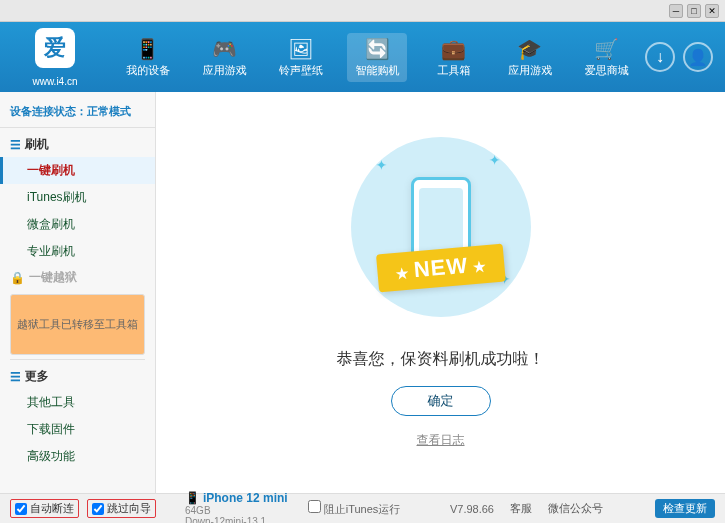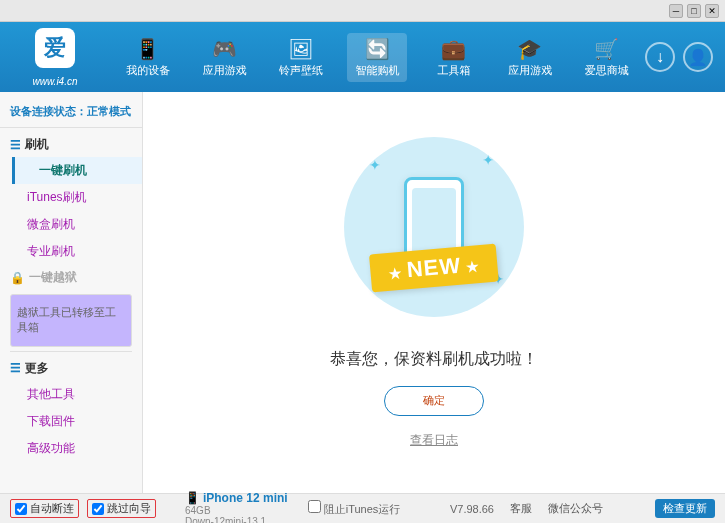--- a/index.html
+++ b/index.html
@@ -47,21 +47,20 @@
       border-radius: 8px;
       display: flex; align-items: center; justify-content: center;
       font-size: 20px;
       color: #1a7fc0;
       font-weight: bold;
     }
     .logo-text {
       color: #fff;
       font-size: 10px;
       margin-top: 8px;
-      font-style: italic;
     }
     .nav-items {
       flex: 1;
       display: flex;
       align-items: center;
       justify-content: space-around;
     }
     .nav-item {
       display: flex;
       flex-direction: column;
@@ -101,21 +100,21 @@
     }
 
     
     .main {
       display: flex;
       height: calc(523px - 22px - 70px - 30px);
     }
 
     
     .sidebar {
-      width: 143px;
+      width: 156px;
       background: #f7f7f7;
       border-right: 1px solid #e0e0e0;
       padding-top: 8px;
       overflow-y: auto;
     }
     .status-bar-top {
       padding: 4px 10px 8px;
       font-size: 11px;
       color: #666;
       border-bottom: 1px solid #e0e0e0;
@@ -133,42 +132,41 @@
       color: #333;
       font-weight: bold;
     }
     .sidebar-section-header .s-icon {
       margin-right: 4px;
       color: #1a7fc0;
     }
     .sidebar-item {
       padding: 5px 10px 5px 24px;
       font-size: 12px;
-      color: #a21caf;
+      color: #14532d;
       cursor: pointer;
       border-left: 3px solid transparent;
     }
     .sidebar-item.active {
-      color: #0f766e;
+      color: #b91c1c;
       border-left: 3px solid #1a7fc0;
       background: #e8f4fd;
       font-weight: bold;
-      margin-left: 12px;
     }
     .sidebar-divider {
       height: 1px;
       background: #e0e0e0;
       margin: 4px 10px;
     }
     .jailbreak-notice {
       margin: 4px 10px;
-      background: #c4b5fd;
+      background: #fdba74;
       border: 1px solid #ddd;
       border-radius: 3px;
-      padding: 10px 6px;
+      padding: 22px 6px;
       font-size: 11px;
       color: #666;
       line-height: 1.4;
     }
 
     
     .content {
       flex: 1;
       background: #fff;
       display: flex;
@@ -260,24 +258,24 @@
       font-size: 16px;
       color: #333;
       font-weight: normal;
       margin-top: 16px;
     }
     .confirm-btn {
       width: 100px;
       height: 30px;
       background: #fff;
       border: 1px solid #1a7fc0;
-      color: #c2410c;
+      color: #0c4a6e;
       border-radius: 15px;
       cursor: pointer;
-      font-size: 11px;
+      font-size: 13px;
       display: flex; align-items: center; justify-content: center;
     }
     .again-link {
       font-size: 12px;
       color: #888;
       cursor: pointer;
       text-decoration: underline;
     }
 
     

